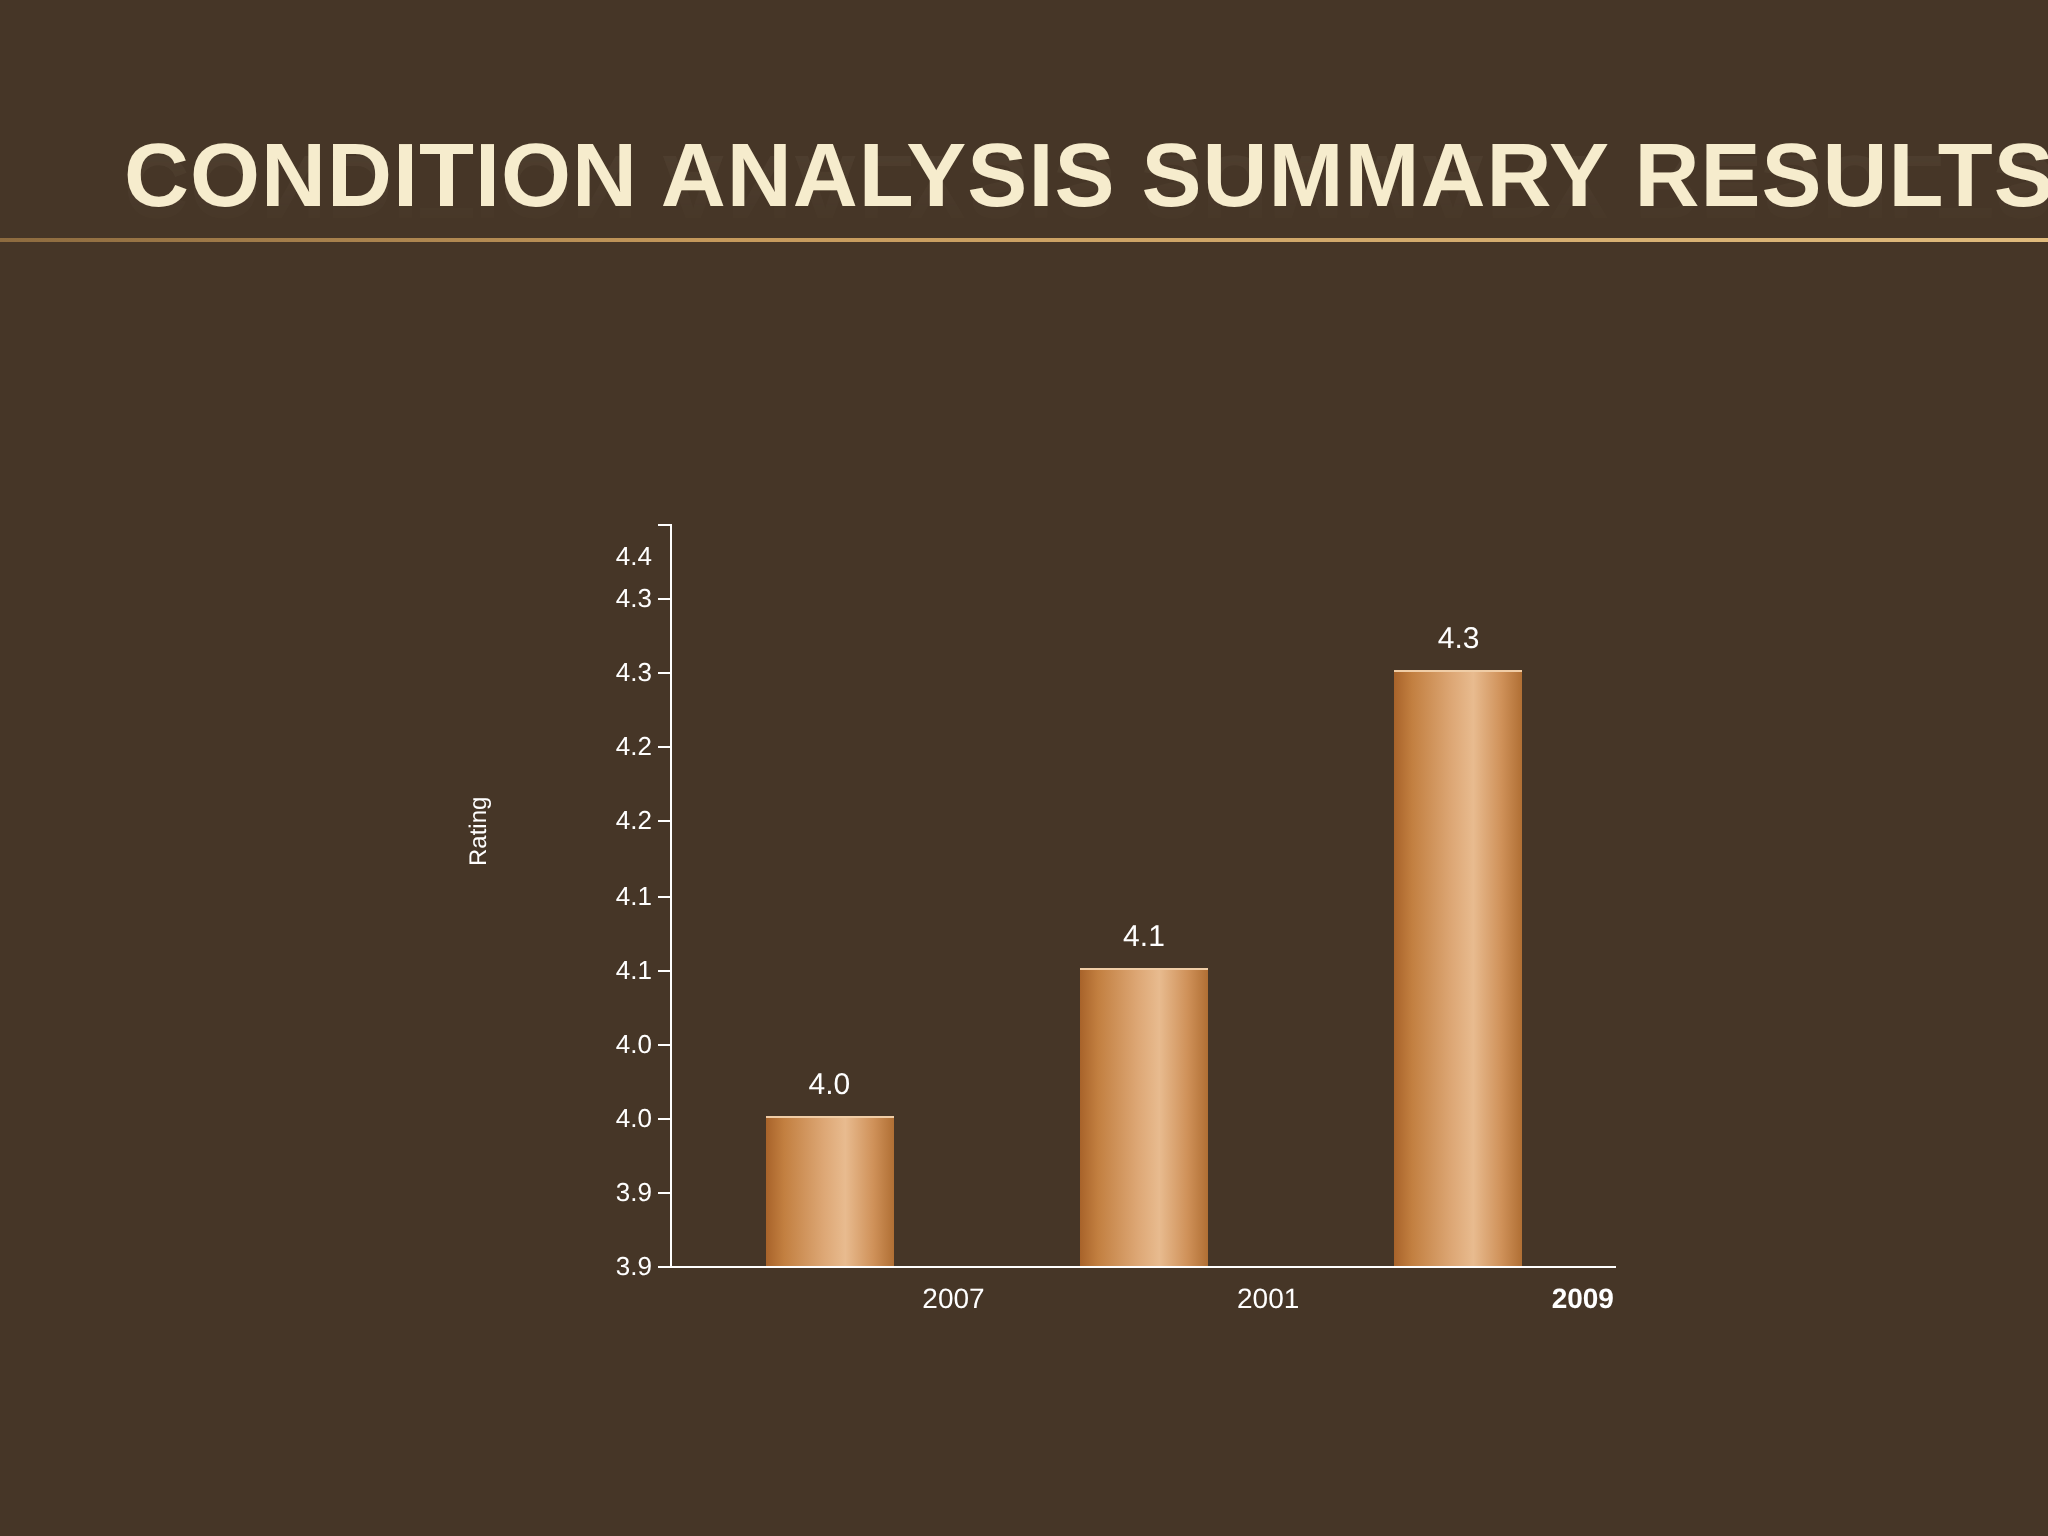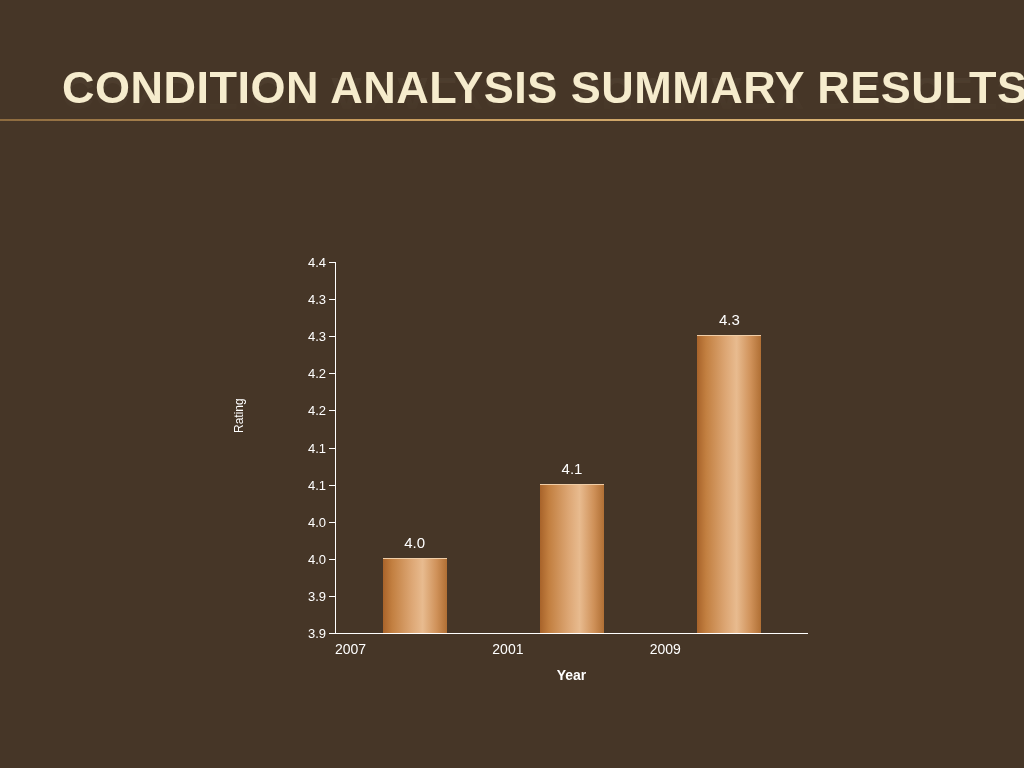--- a/index.html
+++ b/index.html
@@ -153,21 +153,21 @@
     left: 50%;
     transform: translateX(-50%);
     color: #ffffff;
     font-size: 15px;
     white-space: nowrap;
   }
   .xlabel {
     position: absolute;
     top: 426px;
     width: 157px;
-    text-align: left;
+    text-align: right;
     color: #ffffff;
     font-size: 14px;
   }
   .axis-title-x {
     position: absolute;
     left: 95px;
     top: 452px;
     width: 473px;
     text-align: center;
     color: #ffffff;
@@ -190,44 +190,43 @@
       <div class="ylabel" style="top: 371px;">3.9</div>
       <div class="ylabel" style="top: 333.9px;">3.9</div>
       <div class="ylabel" style="top: 296.8px;">4.0</div>
       <div class="ylabel" style="top: 259.7px;">4.0</div>
       <div class="ylabel" style="top: 222.6px;">4.1</div>
       <div class="ylabel" style="top: 185.5px;">4.1</div>
       <div class="ylabel" style="top: 148.4px;">4.2</div>
       <div class="ylabel" style="top: 111.3px;">4.2</div>
       <div class="ylabel" style="top: 74.2px;">4.3</div>
       <div class="ylabel" style="top: 37.1px;">4.3</div>
-      <div class="ylabel" style="top: 0px; margin-left: 36px;">4.4</div>
+      <div class="ylabel" style="top: 16px; margin-left: 36px;">4.4</div>
     </div>
   <div class="axis-line-y"></div>
   <div class="axis-line-x"></div>
   <div class="bars">
       <div class="bar-slot" style="left: 0px; width: 157.333px;">
         <div class="bar" style="height: 74.2px;"></div>
         <div class="bar-label" style="bottom: 82.2px;">4.0</div>
       </div>
       <div class="bar-slot" style="left: 157.333px; width: 157.333px;">
         <div class="bar" style="height: 148.4px;"></div>
         <div class="bar-label" style="bottom: 156.4px;">4.1</div>
       </div>
       <div class="bar-slot" style="left: 314.667px; width: 157.333px;">
         <div class="bar" style="height: 296.8px;"></div>
         <div class="bar-label" style="bottom: 304.8px;">4.3</div>
       </div>
     </div>
   <div class="xticks">
       <div class="xlabel" style="left: 95px; width: 157.333px;">2007</div>
       <div class="xlabel" style="left: 252.333px; width: 157.333px;">2001</div>
-      <div class="xlabel" style="left: 409.667px; width: 157.333px;">2009</div>
+      <div class="xlabel" style="left: 409.667px; width: 157.333px; font-weight: bold;">2009</div>
     </div>
-  <div class="axis-title-x">Year</div>
 <div class="tick" style="top: 418px;"></div>
     <div class="tick" style="top: 380.9px;"></div>
     <div class="tick" style="top: 343.8px;"></div>
     <div class="tick" style="top: 306.7px;"></div>
     <div class="tick" style="top: 269.6px;"></div>
     <div class="tick" style="top: 232.5px;"></div>
     <div class="tick" style="top: 195.4px;"></div>
     <div class="tick" style="top: 158.3px;"></div>
     <div class="tick" style="top: 121.2px;"></div>
     <div class="tick" style="top: 84.1px;"></div>

